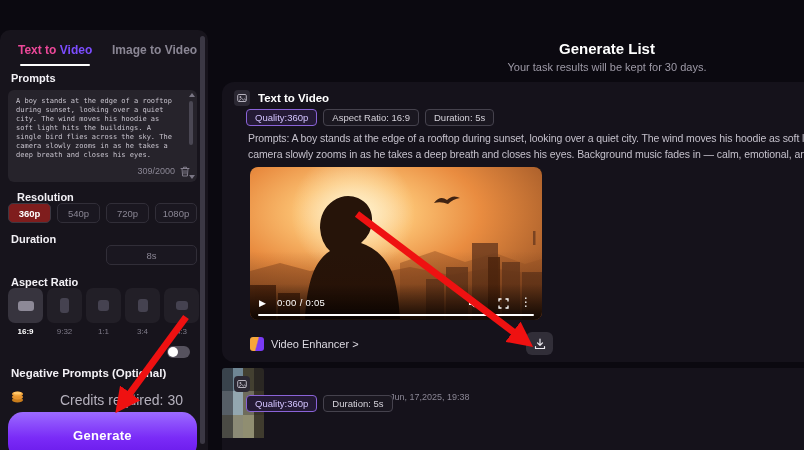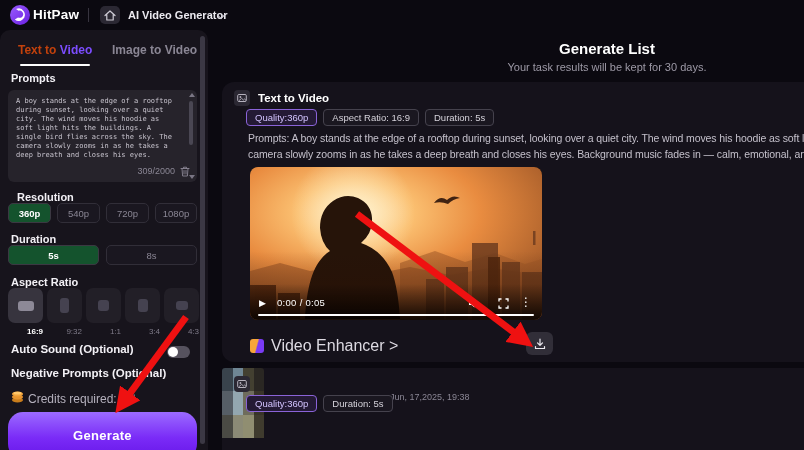--- a/index.html
+++ b/index.html
@@ -12,48 +12,48 @@
   #topbar { left:0; top:0; width:804px; height:30px; }
   .brand-text { left:33px; top:7px; font-size:13.5px; font-weight:bold; color:#ffffff; letter-spacing:.2px; }
   .tb-divider { left:88px; top:8px; width:1px; height:14px; background:#37343f; }
   .home-tile { left:100px; top:6px; width:20px; height:18px; background:#2b2833; border-radius:5px; display:flex; align-items:center; justify-content:center; }
   .app-title { left:128px; top:9px; font-size:11px; font-weight:600; color:#eceaf0; }
   .chev { left:218px; top:12px; width:6px; height:6px; border-right:1.5px solid #cfccd6; border-bottom:1.5px solid #cfccd6; transform:rotate(45deg); }
 
   
   #sidebar { left:0; top:30px; width:208px; height:420px; background:#17141c; border-radius:10px 10px 0 0; }
   .tab { font-size:12px; font-weight:bold; }
-  .tab-active-prefix { color:#c2410c; }
+  .tab-active-prefix { color:#ec4899; }
   .tab-active-accent { color:#7c4dff; }
   .tab-inactive { color:#8a8694; }
   .tab-underline { left:20px; top:34px; width:70px; height:2px; background:#ffffff; border-radius:2px; }
   .side-label { font-size:11px; font-weight:600; color:#f2f0f5; }
   #prompt-box { left:8px; top:60px; width:189px; height:92px; background:#26232b; border-radius:6px; }
   #prompt-text { left:8px; top:7px; width:164px; height:62px; overflow:hidden; font-family:"DejaVu Sans Mono", monospace; font-size:7px; line-height:9px; color:#c8c4ce; }
   .ta-scroll { right:2px; top:3px; width:7px; height:86px; }
   .ta-arrow-up { left:1px; top:0; width:0; height:0; border-left:3px solid transparent; border-right:3px solid transparent; border-bottom:4px solid #7a7684; }
   .ta-arrow-dn { left:1px; bottom:0; width:0; height:0; border-left:3px solid transparent; border-right:3px solid transparent; border-top:4px solid #7a7684; }
   .ta-thumb { left:1px; top:8px; width:4px; height:44px; background:#4a4753; border-radius:2px; }
   .counter { right:22px; bottom:6px; font-size:9px; color:#8a8694; }
   .trash { right:7px; bottom:5px; }
 
   .opt-btn { height:20px; border:1px solid #312e38; border-radius:5px; color:#8a8694; font-size:9.5px; display:flex; align-items:center; justify-content:center; background:#1a1720; }
-  .opt-btn.sel { background:#14532d; border-color:#3b3842; color:#ffffff; font-weight:600; }
+  .opt-btn.sel { background:#7f1d1d; border-color:#3b3842; color:#ffffff; font-weight:600; }
 
   .tile { width:35px; height:35px; background:#221f27; border-radius:7px; display:flex; align-items:center; justify-content:center; }
   .tile.sel { background:#37343e; }
   .tile .shape { background:#454250; border-radius:3px; }
   .tile.sel .shape { background:#8d8997; }
-  .tile-cap { width:35px; text-align:right; font-size:8px; color:#7f7b89; }
+  .tile-cap { width:35px; text-align:center; font-size:8px; color:#7f7b89; }
   .tile-cap.sel { color:#ffffff; font-weight:bold; }
 
   .toggle { left:167px; top:316px; width:23px; height:12px; background:#56525e; border-radius:7px; }
   .knob { position:absolute; left:1px; top:1px; width:10px; height:10px; background:#ffffff; border-radius:50%; }
 
-  .credits-text { font-size:12px; color:#b5b1bd; }
+  .credits-text { font-size:14px; color:#b5b1bd;margin-left:32px; }
   .help-circle { width:11px; height:11px; border:1px solid #7f7b89; border-radius:50%; color:#7f7b89; font-size:7.5px; display:flex; align-items:center; justify-content:center; }
 
   #generate-btn { left:8px; top:382px; width:189px; height:47px; border-radius:15px;
     background:linear-gradient(180deg,#9b6bff 0%, #7a2bf7 55%, #6716e8 100%);
     color:#ffffff; font-size:13px; font-weight:bold; display:flex; align-items:center; justify-content:center; letter-spacing:.3px; border:none; }
   #panel-scrollbar { left:200px; top:6px; width:5px; height:408px; background:#3b3844; border-radius:3px; }
 
   
   .main-title { left:222px; top:40px; width:770px; text-align:center; font-size:15px; font-weight:bold; color:#ffffff; }
   .main-sub { left:222px; top:61px; width:770px; text-align:center; font-size:11px; color:#9d99a6; }
@@ -69,60 +69,39 @@
   .prompt-line { left:26px; width:900px; white-space:nowrap; overflow:hidden; font-size:10.5px; color:#c4c0cb; letter-spacing:-.1px; }
 
   #video { left:28px; top:85px; width:292px; height:153px; border-radius:8px; overflow:hidden; background:#000; }
   #vbar { left:0; bottom:0; width:100%; height:36px; background:linear-gradient(180deg, rgba(0,0,0,0), rgba(0,0,0,.8)); }
   .play-glyph { left:9px; bottom:12px; color:#ffffff; font-size:9px; }
   .vtime { left:27px; bottom:12px; color:#ffffff; font-size:9.5px; letter-spacing:.3px; }
   .seek { left:8px; bottom:4px; width:276px; height:2.5px; background:#ffffff; border-radius:2px; }
   .kebab { right:10px; bottom:11px; color:#ffffff; font-size:12px; font-family:"DejaVu Sans", sans-serif; }
 
   .enh-row { left:28px; top:255px; display:flex; align-items:center; gap:7px; }
-  .enh-label { font-size:16px; color:#dddae2; }
+  .enh-label { font-size:11px; color:#dddae2; }
   .enh-ic { width:14px; height:14px; border-radius:3px; background:linear-gradient(105deg,#f7a63a 46%, #7a3bf5 54%); }
   #dl-btn { left:304px; top:250px; width:27px; height:23px; background:#312e38; border-radius:6px; display:flex; align-items:center; justify-content:center; }
 
   #mosaic { left:33px; top:50px; width:42px; height:70px; display:grid; grid-template-columns:repeat(4,1fr); grid-template-rows:repeat(3,1fr); border-radius:3px 3px 0 0; overflow:hidden; }
   #mosaic div:nth-child(1){background:#39434c} #mosaic div:nth-child(2){background:#6f8694}
   #mosaic div:nth-child(3){background:#434031} #mosaic div:nth-child(4){background:#2a2723}
   #mosaic div:nth-child(5){background:#565e66} #mosaic div:nth-child(6){background:#93a7b0}
   #mosaic div:nth-child(7){background:#6e6c5c} #mosaic div:nth-child(8){background:#383428}
   #mosaic div:nth-child(9){background:#4a4a44} #mosaic div:nth-child(10){background:#8b8a76}
   #mosaic div:nth-child(11){background:#908e71} #mosaic div:nth-child(12){background:#3f3b2e}
 
   #arrows { left:0; top:0; width:804px; height:450px; pointer-events:none; z-index:50; }
 </style>
 </head>
 <body>
 
 <div id="stage">
 
-  <div id="topbar" class="abs">
-    <svg class="abs" style="left:9px;top:4px" width="22" height="22" viewBox="0 0 22 22">
-      <defs>
-          <linearGradient id="lg" x1="0" y1="0" x2="1" y2="1">
-        <stop offset="0" stop-color="#9a5cff"></stop>
-            <stop offset="1" stop-color="#6a1fe0"></stop>
-          </linearGradient>
-        </defs>
-      <circle cx="11" cy="11" r="10" fill="url(#lg)"></circle>
-      <path d="M7,5 a6.2,6.2 0 1 1 -1.2,10.5 l3.2,-2.1 a3.6,3.6 0 1 0 0.6,-6.6 z" fill="#ffffff"></path>
-    </svg>
-    <div class="abs brand-text">HitPaw</div>
-    <div class="abs tb-divider"></div>
-    <div class="abs home-tile">
-      <svg width="12" height="11" viewBox="0 0 12 11">
-        <path d="M1,5.5 L6,1 L11,5.5 M2.8,4.6 V10 H9.2 V4.6" fill="none" stroke="#cfccd6" stroke-width="1.2" stroke-linejoin="round" stroke-linecap="round"></path>
-      </svg>
-    </div>
-    <div class="abs app-title">AI Video Generator</div>
-    <div class="abs chev"></div>
-  </div>
 
   <div id="sidebar" class="abs">
 
     <div class="abs tab" style="left:18px;top:13px"><span class="tab-active-prefix">Text to </span><span class="tab-active-accent">Video</span></div>
     <div class="abs tab tab-inactive" style="left:112px;top:13px">Image to Video</div>
     <div class="abs tab-underline"></div>
 
     <div class="abs side-label" style="left:11px;top:42px">Prompts</div>
 
     <div id="prompt-box" class="abs">
@@ -138,21 +117,20 @@
       </svg>
     </div>
 
     <div class="abs side-label" style="left:17px;top:161px">Resolution</div>
     <div class="abs opt-btn sel" style="left:8px;top:173px;width:43px">360p</div>
     <div class="abs opt-btn" style="left:57px;top:173px;width:43px">540p</div>
     <div class="abs opt-btn" style="left:106px;top:173px;width:43px">720p</div>
     <div class="abs opt-btn" style="left:155px;top:173px;width:42px">1080p</div>
 
     <div class="abs side-label" style="left:11px;top:203px">Duration</div>
-    <div class="abs opt-btn sel" style="left:8px;top:215px;width:91px">5s</div>
     <div class="abs opt-btn" style="left:106px;top:215px;width:91px">8s</div>
 
     <div class="abs side-label" style="left:11px;top:246px">Aspect Ratio</div>
     <div class="abs tile sel" style="left:8px;top:258px">
         <div class="shape" style="width:16px;height:10px"></div>
       </div>
     <div class="abs tile" style="left:47px;top:258px">
         <div class="shape" style="width:9px;height:15px"></div>
       </div>
     <div class="abs tile" style="left:86px;top:258px">
@@ -163,21 +141,20 @@
       </div>
     <div class="abs tile" style="left:164px;top:258px">
         <div class="shape" style="width:12px;height:9px"></div>
       </div>
     <div class="abs tile-cap sel" style="left:8px;top:297px">16:9</div>
     <div class="abs tile-cap" style="left:47px;top:297px">9:32</div>
     <div class="abs tile-cap" style="left:86px;top:297px">1:1</div>
     <div class="abs tile-cap" style="left:125px;top:297px">3:4</div>
     <div class="abs tile-cap" style="left:164px;top:297px">4:3</div>
 
-    <div class="abs side-label" style="left:11px;top:313px;font-size:11.5px">Auto Sound (Optional)</div>
     <div class="abs toggle">
         <div class="knob"></div>
       </div>
 
     <div class="abs side-label" style="left:11px;top:337px;font-size:11.5px">Negative Prompts (Optional)</div>
 
     <svg class="abs" style="left:11px;top:360px" width="13" height="13" viewBox="0 0 13 13">
       <ellipse cx="6.5" cy="10" rx="5.5" ry="2.4" fill="#c97d1c"></ellipse>
       <ellipse cx="6.5" cy="7" rx="5.5" ry="2.4" fill="#e8952f"></ellipse>
       <ellipse cx="6.5" cy="4" rx="5.5" ry="2.4" fill="#f2a43c"></ellipse>

